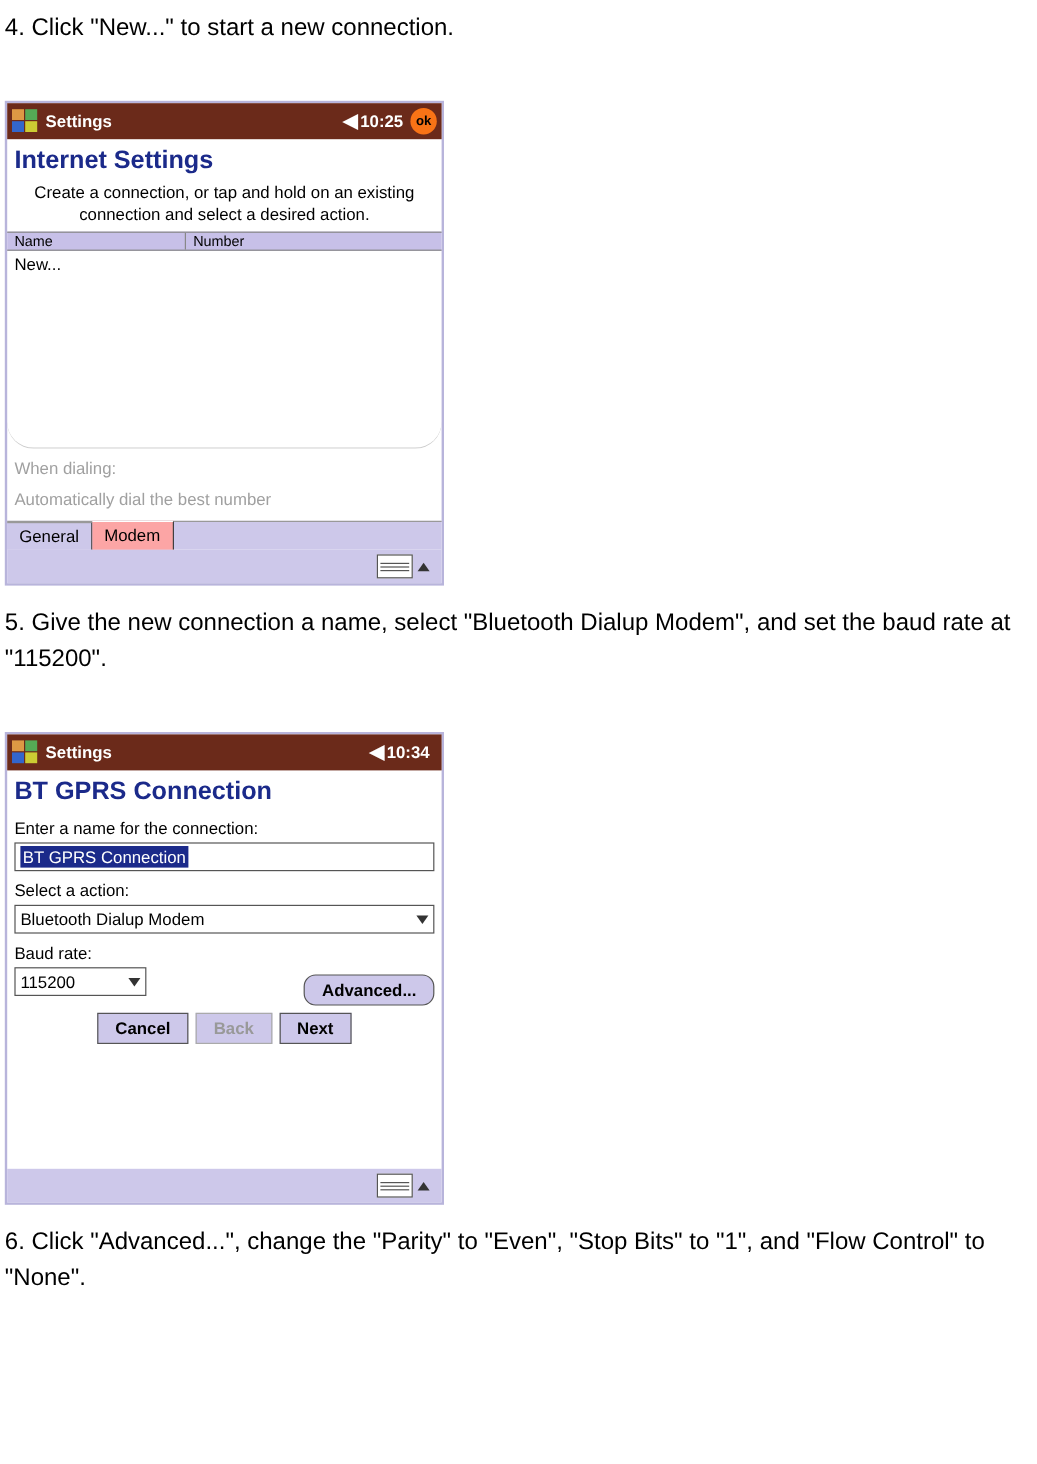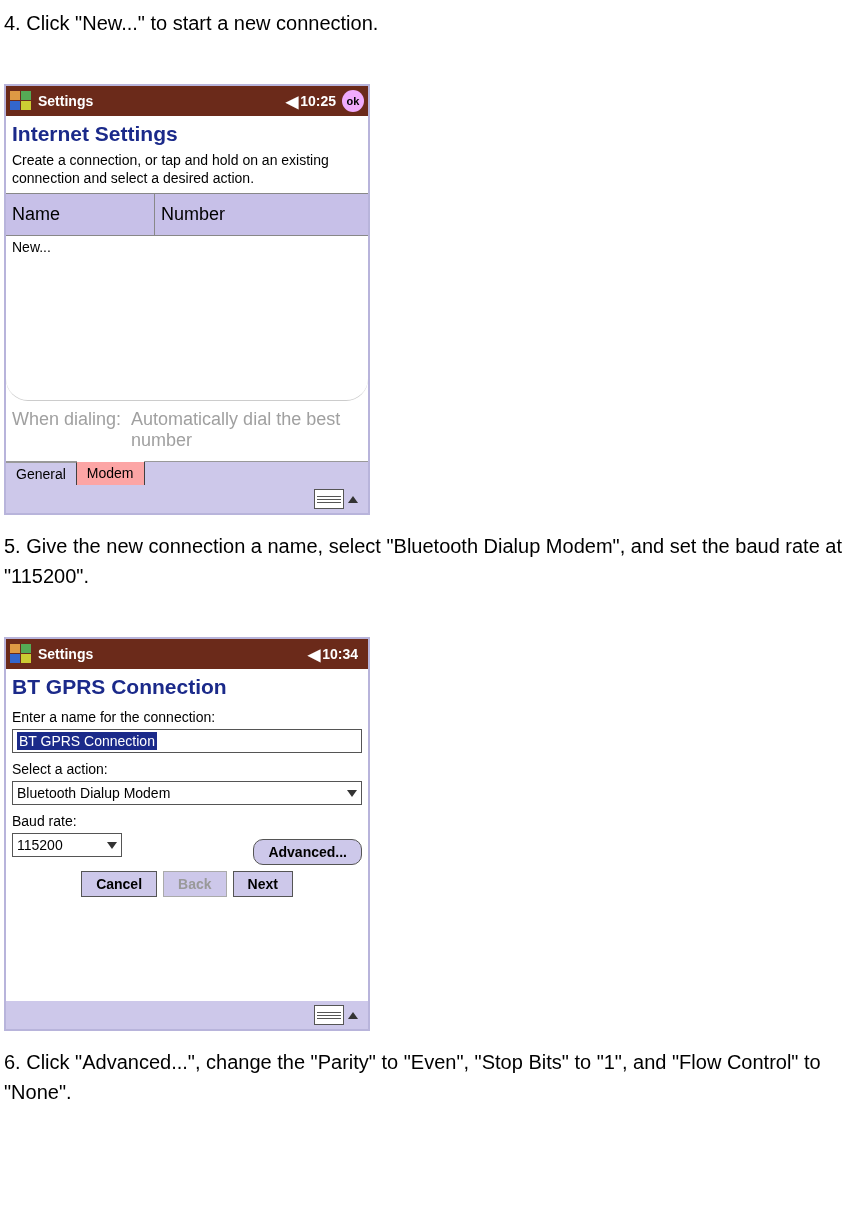--- a/index.html
+++ b/index.html
@@ -67,70 +67,72 @@
   width: 10px; height: 9px;
   background: #cc3;
 }
 .tb-title { flex: 1; }
 .speaker {
   font-size: 16px;
   margin-right: 2px;
 }
 .time { margin-right: 6px; }
 .ok-btn {
-  background: #f0abfc;
+  background: #f97316;
   color: #000;
   border-radius: 50%;
   width: 22px;
   height: 22px;
   font-size: 11px;
   font-weight: bold;
   display: flex;
   align-items: center;
   justify-content: center;
 }
 .page-heading {
   color: #1b2a8a;
   font-weight: bold;
   padding: 6px 6px 4px 6px;
   font-size: 21px;
 }
 .subtext {
   padding: 2px 6px 6px 6px;
   font-size: 14px;
   line-height: 1.25;
+  text-align: center;
 }
 .table-headers {
   display: flex;
   background: #c7c0e8;
   border-top: 1px solid #888;
   border-bottom: 1px solid #888;
 }
 .th {
   border-right: 1px solid #888;
-  padding: 10px 6px;
-  font-size: 18px;
+  padding: 0 6px;
+  font-size: 12px;
 }
 .th-name { width: 136px; }
 .th-number { flex: 1; border-right: none; }
 .listbox {
   height: 160px;
   border-bottom: 1px solid #ccc;
   padding: 2px 6px;
   border-radius: 22px;
 }
 .list-item {
   padding: 1px 0;
 }
 .when-dialing {
   display: flex;
   padding: 8px 6px 10px 6px;
   color: #a0a0a0;
   gap: 10px;
-  font-size: 18px;
+  font-size: 14px;
+  flex-direction: column;
 }
 .when-dialing .wd-label { white-space: nowrap; }
 .tabs {
   display: flex;
   background: #cdc8ea;
   border-top: 1px solid #999;
 }
 .tab {
   padding: 3px 10px;
   border-right: 1px solid #404040;

